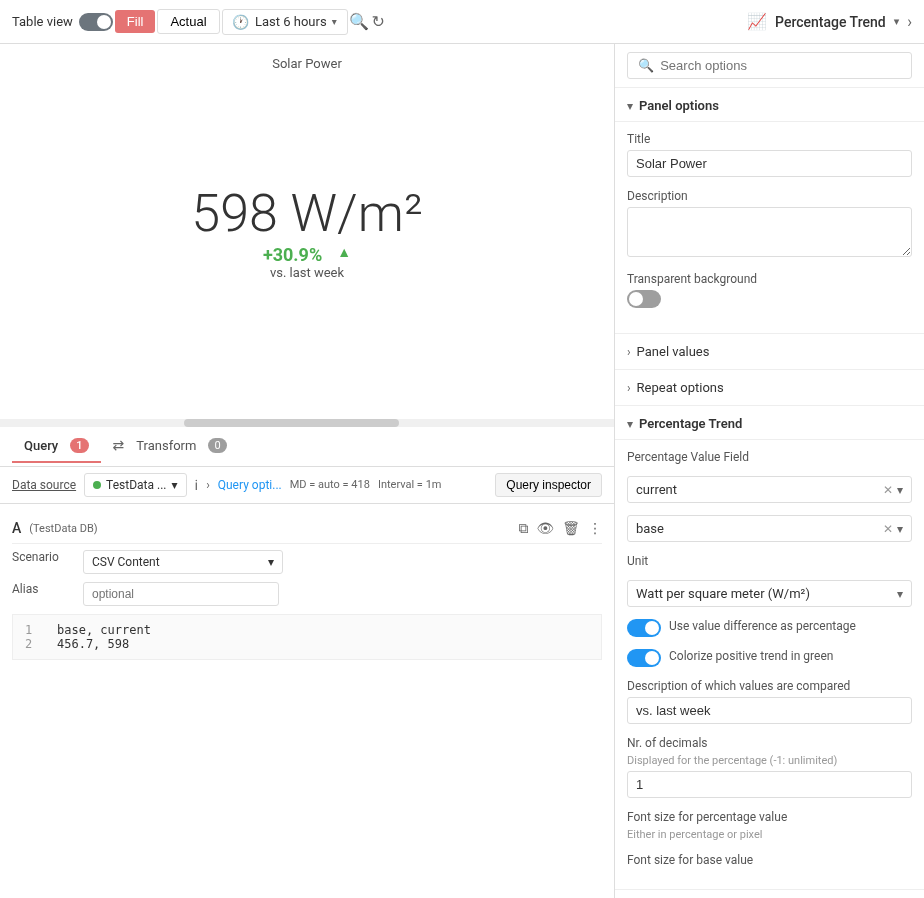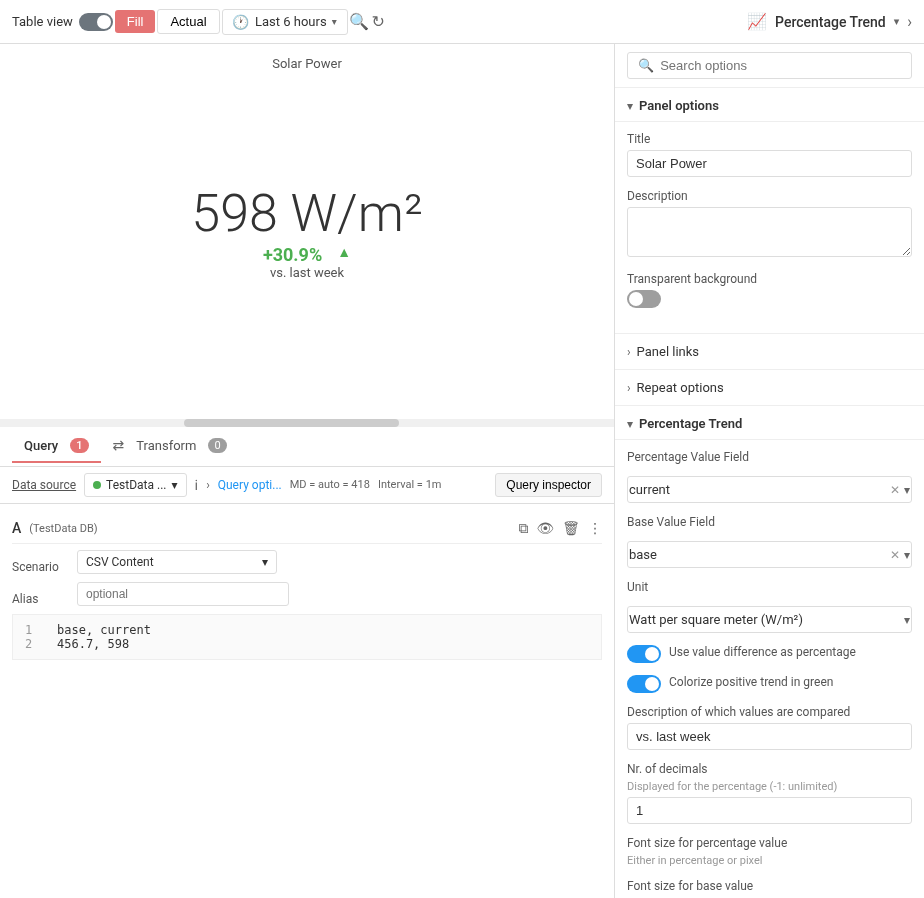--- a/index.html
+++ b/index.html
@@ -57,24 +57,24 @@
     .datasource-select { display: flex; align-items: center; gap: 5px; border: 1px solid #ddd; padding: 4px 8px; border-radius: 3px; cursor: pointer; background: #fff; font-size: 12px; }
     .datasource-dot { width: 8px; height: 8px; border-radius: 50%; background: #4caf50; display: inline-block; }
     .info-icon { color: #666; font-size: 14px; cursor: pointer; }
     .chevron-right { color: #666; font-size: 12px; }
     .query-options-btn { color: #2196f3; font-size: 12px; cursor: pointer; }
     .query-meta { font-size: 11px; color: #666; }
     .btn-query-inspector { background: #f5f5f5; border: 1px solid #ddd; padding: 4px 10px; border-radius: 3px; font-size: 12px; cursor: pointer; margin-left: auto; }
 
     
     .query-content { padding: 10px 12px; background: #fff; flex: 1; }
-    .query-row { display: flex; align-items: flex-end; gap: 10px; margin-bottom: 8px; }
+    .query-row { display: flex; align-items: flex-start; gap: 16px; margin-bottom: 8px; }
     .query-row-label { font-size: 12px; color: #555; width: 55px; flex-shrink: 0; }
     .query-select { border: 1px solid #ddd; padding: 4px 8px; border-radius: 3px; background: #fff; font-size: 12px; cursor: pointer; display: flex; align-items: center; justify-content: space-between; width: 200px; }
-    .query-input { border: 1px solid #ddd; padding: 4px 8px; border-radius: 3px; font-size: 12px; width: 212px; color: #999; }
+    .query-input { border: 1px solid #ddd; padding: 4px 8px; border-radius: 3px; font-size: 12px; width: 196px; color: #999; }
     .query-header { display: flex; align-items: center; gap: 8px; padding: 6px 0; border-bottom: 1px solid #eee; margin-bottom: 6px; }
     .query-letter { font-size: 14px; font-weight: 500; }
     .query-db { font-size: 11px; color: #666; }
     .query-actions { margin-left: auto; display: flex; gap: 8px; }
     .query-action-icon { color: #666; font-size: 14px; cursor: pointer; }
 
     
     .csv-data { background: #fafafa; border: 1px solid #eee; padding: 8px 12px; font-family: monospace; font-size: 12px; margin-top: 8px; }
     .csv-line { display: flex; gap: 16px; }
     .line-num { color: #999; width: 16px; }
@@ -103,21 +103,21 @@
     .select-chevron { color: #666; font-size: 12px; }
     .toggle-row { display: flex; align-items: center; gap: 8px; margin-bottom: 12px; }
     .toggle-blue { width: 34px; height: 18px; background: #2196f3; border-radius: 9px; position: relative; display: inline-block; cursor: pointer; flex-shrink: 0; }
     .toggle-blue::after { content: ''; position: absolute; width: 14px; height: 14px; background: #fff; border-radius: 50%; top: 2px; left: 18px; }
     .toggle-gray { width: 34px; height: 18px; background: #9e9e9e; border-radius: 9px; position: relative; display: inline-block; cursor: pointer; flex-shrink: 0; }
     .toggle-gray::after { content: ''; position: absolute; width: 14px; height: 14px; background: #fff; border-radius: 50%; top: 2px; left: 2px; }
     .collapse-row { display: flex; align-items: center; gap: 6px; padding: 10px 12px; cursor: pointer; border-bottom: 1px solid #eee; }
     .collapse-chevron { font-size: 12px; color: #666; }
     .collapse-label { font-size: 13px; color: #333; }
 
-    .select-wrap { display: flex; align-items: center; border: 1px solid #ddd; border-radius: 3px; padding: 5px 1px; background: #fff; justify-content: space-between; margin-top: 12px; }
+    .select-wrap { display: flex; align-items: center; border: 1px solid #ddd; border-radius: 3px; padding: 5px 8px; background: #fff; justify-content: space-between; margin-top: 12px; }
     .select-icons { display: flex; gap: 4px; }
   </style>
 </head>
 <body>
 
 <div class="top-toolbar">
   <div class="toolbar-group">
     <span class="table-view-label">Table view</span>
     <span class="toggle-switch"></span>
   </div>
@@ -249,21 +249,21 @@
           <textarea class="field-textarea" style=""></textarea>
         </div>
         <div class="field-row">
           <div class="field-label">Transparent background</div>
           <span class="toggle-gray"></span>
         </div>
       </div>
 
       <div class="collapse-row">
         <span class="collapse-chevron">›</span>
-        <span class="collapse-label">Panel links</span>
+        <span class="collapse-label">Panel values</span>
       </div>
 
       <div class="collapse-row">
         <span class="collapse-chevron">›</span>
         <span class="collapse-label">Repeat options</span>
       </div>
 
       <div class="section-header">
         <span class="section-chevron">▾</span>
         <span class="section-title">Percentage Trend</span>
@@ -276,21 +276,20 @@
           <div class="select-wrap">
             <span>current</span>
             <div class="select-icons">
               <span class="select-clear">✕</span>
               <span class="select-chevron">▾</span>
             </div>
           </div>
         </div>
 
         <div class="field-row">
-          <div class="field-label">Base Value Field</div>
           <div class="select-wrap">
             <span>base</span>
             <div class="select-icons">
               <span class="select-clear">✕</span>
               <span class="select-chevron">▾</span>
             </div>
           </div>
         </div>
 
         <div class="field-row">

